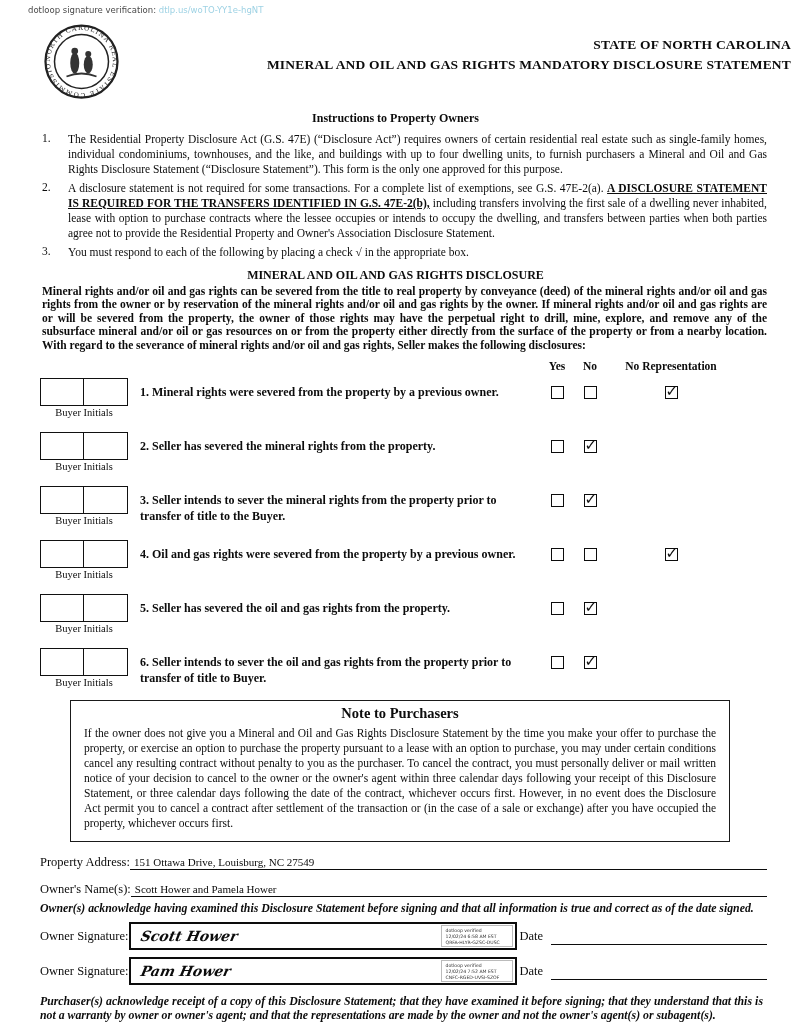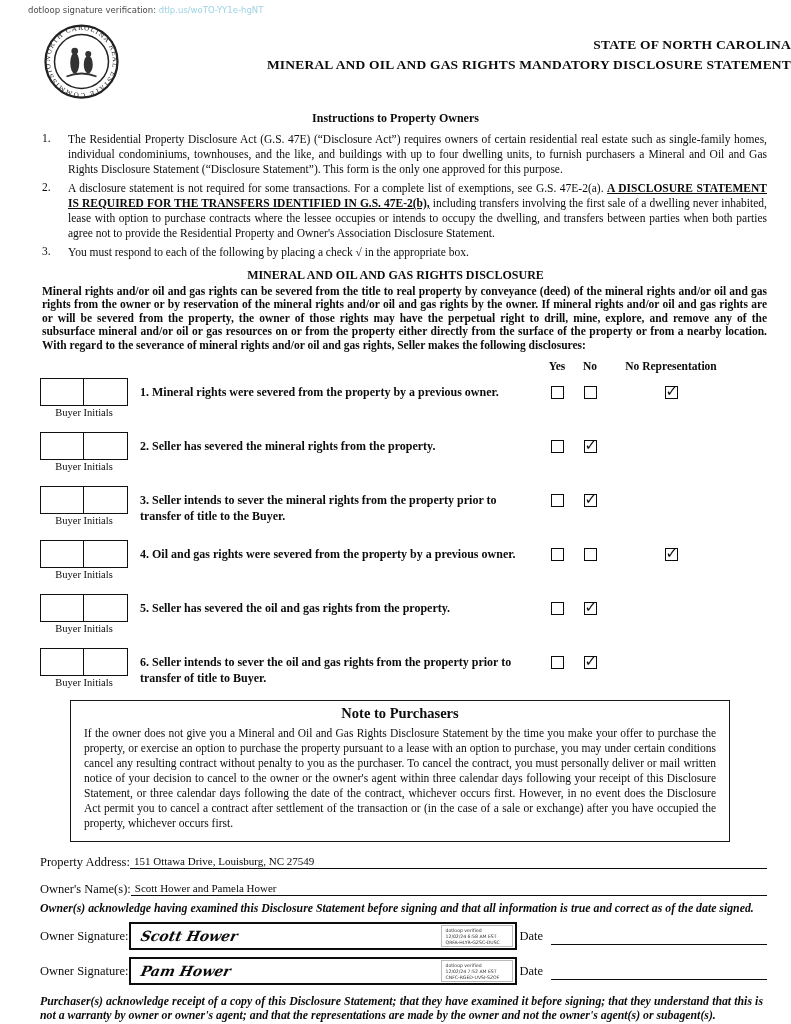--- a/index.html
+++ b/index.html
@@ -78,21 +78,21 @@
   
   .note-box {
     margin:4px 61px 0 70px;
     border:1.6px solid #1a1a1a;
     padding:4px 13px 10px 13px;
   }
   .note-title { text-align:center; font-weight:bold; font-size:14.5px; margin-bottom:4px; }
   .note-body { font-size:11.5px; line-height:15px; text-align:justify; }
 
   
-  .fill-row { display:flex; align-items:flex-start; margin:0 24px 0 40px; }
+  .fill-row { display:flex; align-items:center; margin:0 24px 0 40px; }
   .fill-label { font-size:12.5px; white-space:nowrap; }
   .fill-value {
     flex:1; border-bottom:1.4px solid #0c0c0c;
     font-family:Liberation Serif, serif;
     font-size:11px; padding:0 0 1px 4px; white-space:nowrap;
   }
   .row-address { margin-top:13px; }
   .row-owner-names { margin-top:12px; }
 
   .ack {

